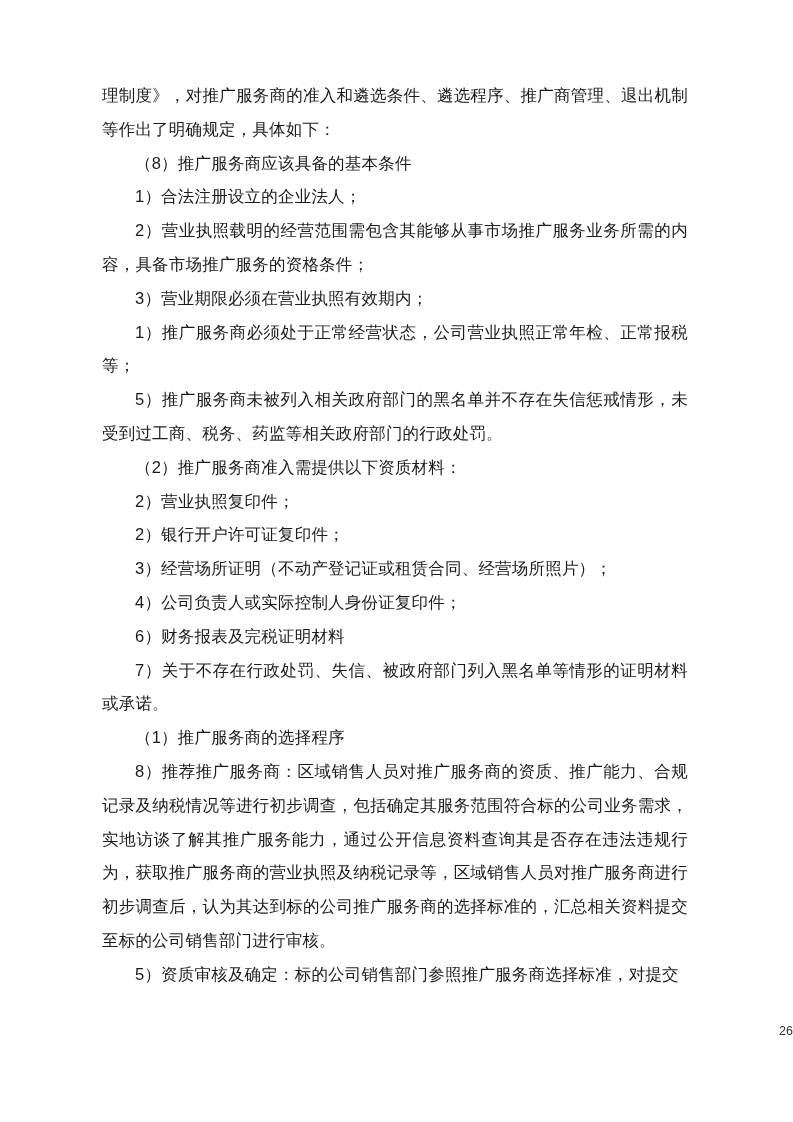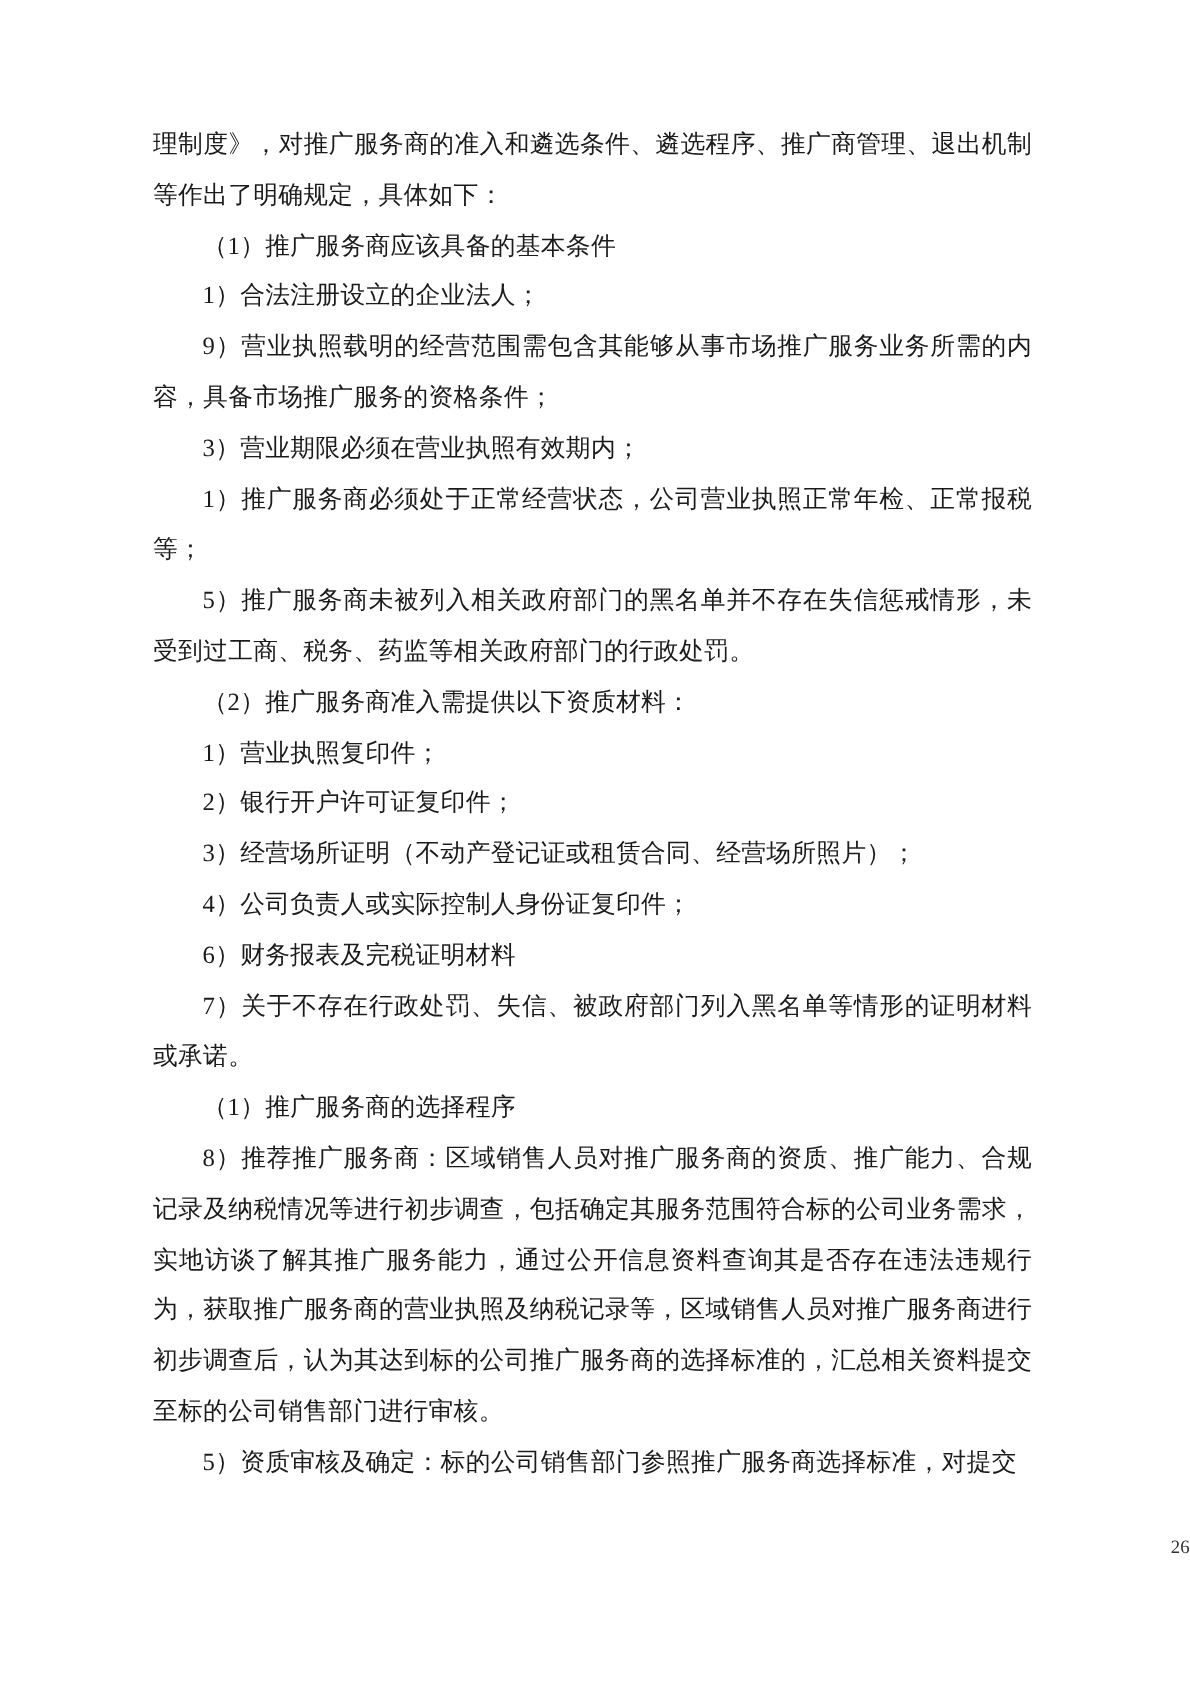--- a/index.html
+++ b/index.html
@@ -6,21 +6,21 @@
     margin: 0;
     padding: 0;
     background: #ffffff;
   }
   .page {
     position: relative;
     width: 793px;
     height: 1122px;
     background: #ffffff;
     color: #1b1b1b;
-    font-family: Liberation Serif, serif;
+    font-family: Liberation Sans, sans-serif;
     overflow: hidden;
     box-sizing: border-box;
   }
   .content {
     position: absolute;
     left: 102px;
     top: 79px;
     width: 586px;
     text-align: justify;
   }
@@ -43,28 +43,28 @@
     font-size: 12.5px;
     color: #333333;
   }
 </style>
 </head>
 <body>
 
 <div class="page">
   <div class="content">
     <p class="para">理制度》，对推广服务商的准入和遴选条件、遴选程序、推广商管理、退出机制等作出了明确规定，具体如下：</p>
-    <p class="para indent">（1）推广服务商应该具备的基本条件</p>
+    <p class="para indent">（8）推广服务商应该具备的基本条件</p>
     <p class="para indent">1）合法注册设立的企业法人；</p>
-    <p class="para indent">9）营业执照载明的经营范围需包含其能够从事市场推广服务业务所需的内容，具备市场推广服务的资格条件；</p>
+    <p class="para indent">2）营业执照载明的经营范围需包含其能够从事市场推广服务业务所需的内容，具备市场推广服务的资格条件；</p>
     <p class="para indent">3）营业期限必须在营业执照有效期内；</p>
     <p class="para indent">1）推广服务商必须处于正常经营状态，公司营业执照正常年检、正常报税等；</p>
     <p class="para indent">5）推广服务商未被列入相关政府部门的黑名单并不存在失信惩戒情形，未受到过工商、税务、药监等相关政府部门的行政处罚。</p>
     <p class="para indent">（2）推广服务商准入需提供以下资质材料：</p>
-    <p class="para indent">1）营业执照复印件；</p>
+    <p class="para indent">2）营业执照复印件；</p>
     <p class="para indent">2）银行开户许可证复印件；</p>
     <p class="para indent">3）经营场所证明（不动产登记证或租赁合同、经营场所照片）；</p>
     <p class="para indent">4）公司负责人或实际控制人身份证复印件；</p>
     <p class="para indent">6）财务报表及完税证明材料</p>
     <p class="para indent">7）关于不存在行政处罚、失信、被政府部门列入黑名单等情形的证明材料或承诺。</p>
     <p class="para indent">（1）推广服务商的选择程序</p>
     <p class="para indent">8）推荐推广服务商：区域销售人员对推广服务商的资质、推广能力、合规记录及纳税情况等进行初步调查，包括确定其服务范围符合标的公司业务需求，实地访谈了解其推广服务能力，通过公开信息资料查询其是否存在违法违规行为，获取推广服务商的营业执照及纳税记录等，区域销售人员对推广服务商进行初步调查后，认为其达到标的公司推广服务商的选择标准的，汇总相关资料提交至标的公司销售部门进行审核。</p>
     <p class="para indent">5）资质审核及确定：标的公司销售部门参照推广服务商选择标准，对提交</p>
   </div>
   <div class="footer">

